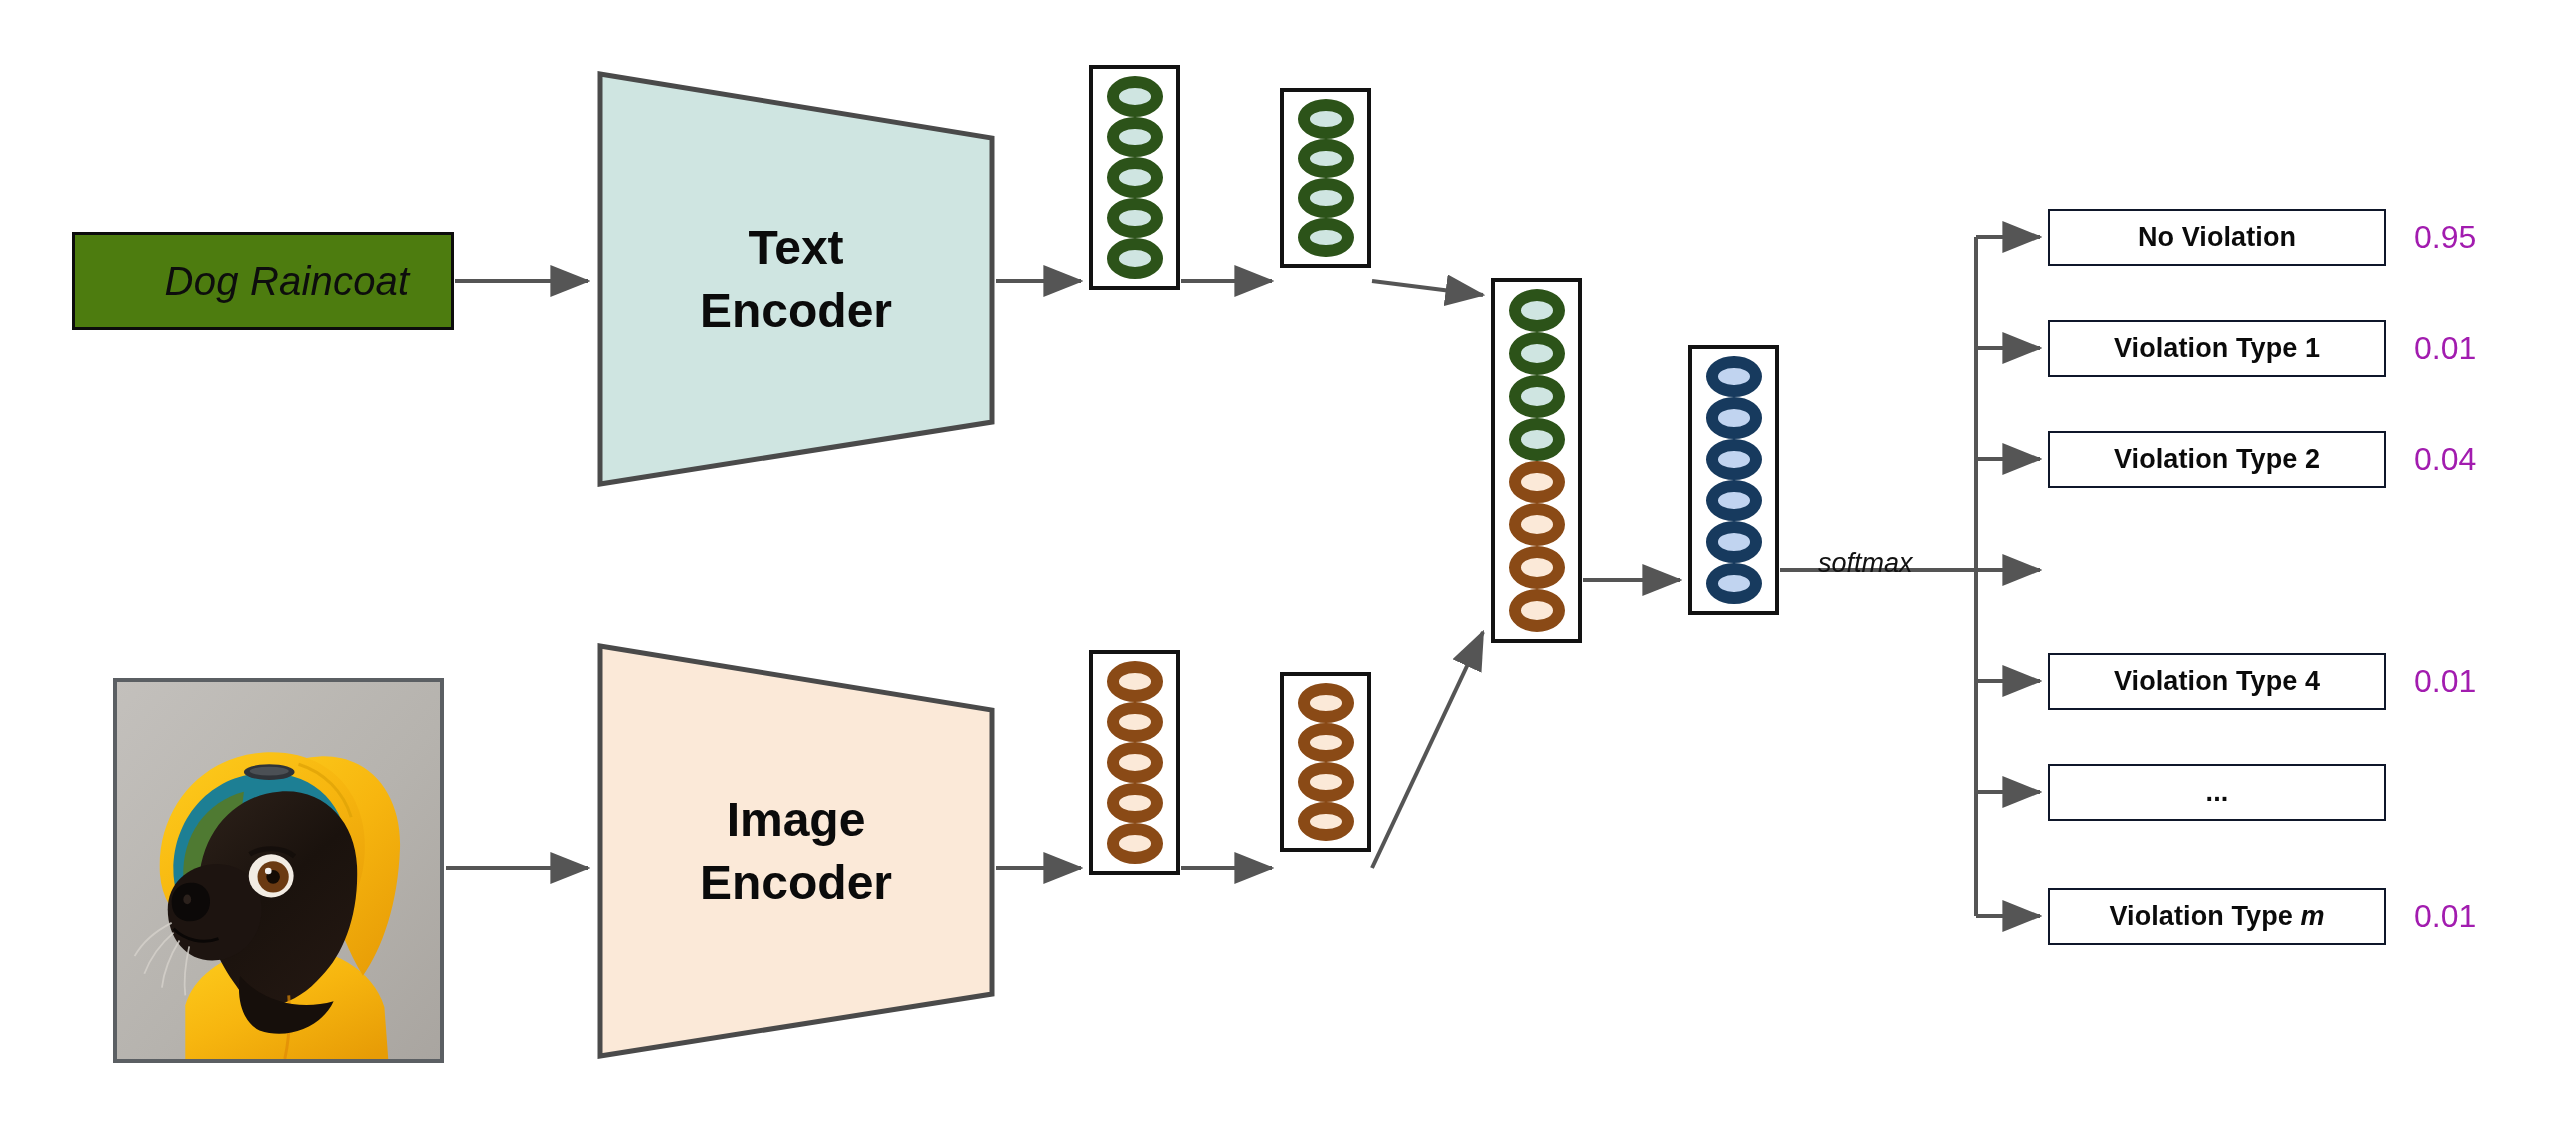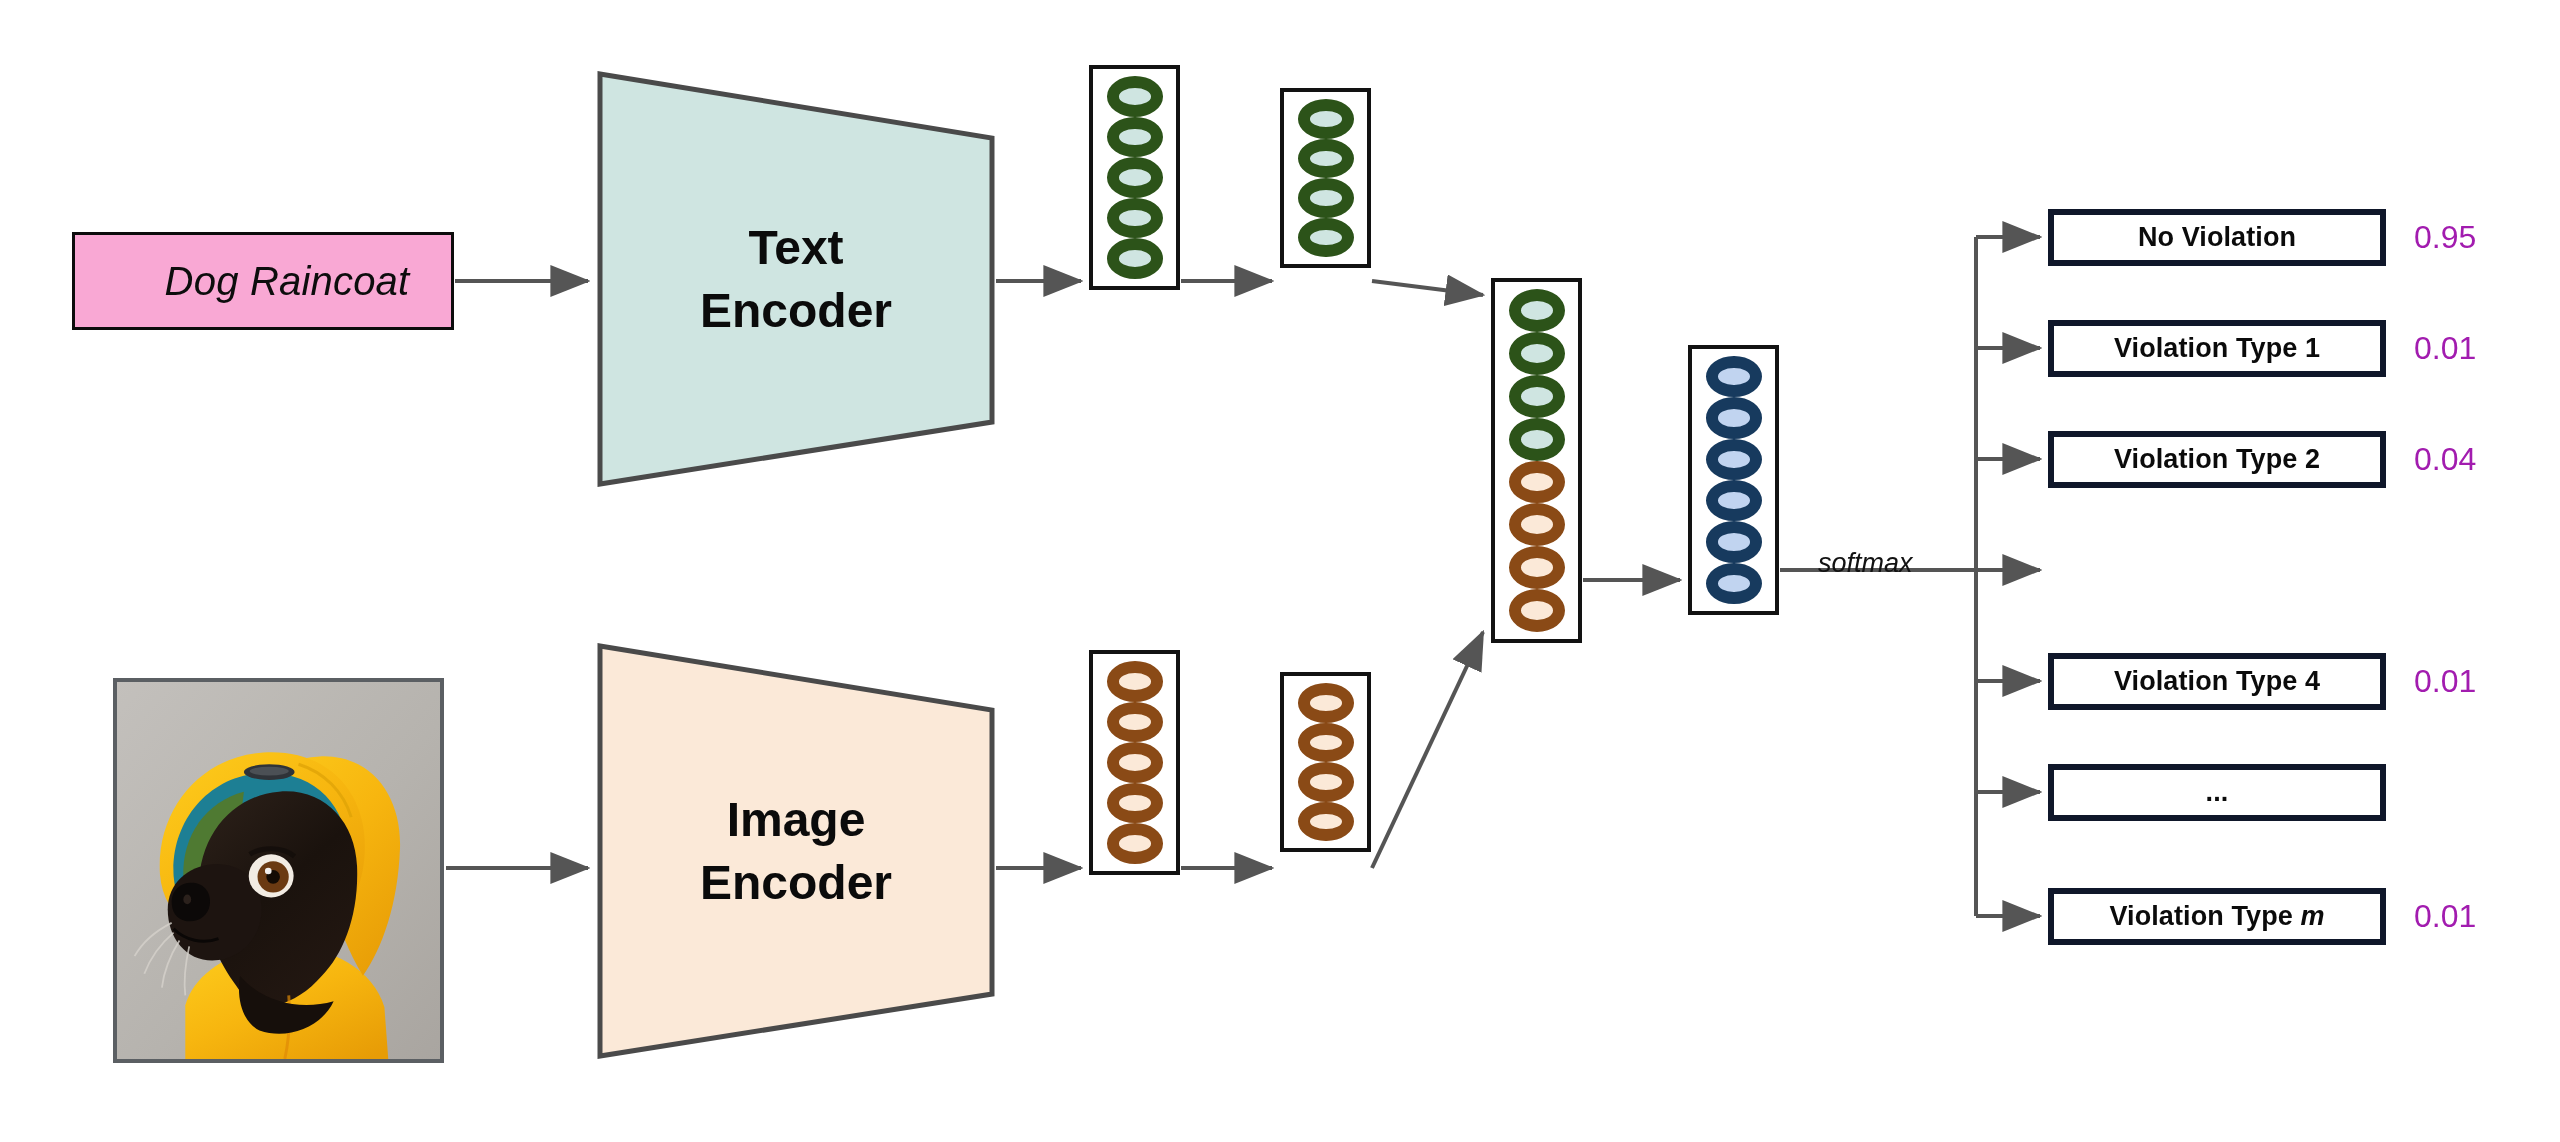--- a/index.html
+++ b/index.html
@@ -27,21 +27,21 @@
   }
 
   
   .prompt-box {
     position: absolute;
     left: 72px;
     top: 232px;
     width: 382px;
     height: 98px;
     border: 3px solid #0c0c0c;
-    background: #f9a8d4;
+    background: #4d7c0f;
     box-sizing: border-box;
     display: flex;
     align-items: center;
     justify-content: center;
     padding-left: 48px;
   }
   .prompt-box .prompt-text {
     font-style: italic;
     font-size: 40px;
     color: #0d0d0d;
@@ -142,21 +142,21 @@
     left: 2048px;
     width: 338px;
     height: 57px;
   }
   .out-box {
     position: absolute;
     left: 0;
     top: 0;
     width: 338px;
     height: 57px;
-    border: 6px solid #0f172a;
+    border: 2px solid #0f172a;
     background: #ffffff;
     box-sizing: border-box;
     display: flex;
     align-items: center;
     justify-content: center;
   }
   .out-label {
     font-weight: bold;
     font-size: 27px;
     color: #0b0b0b;

